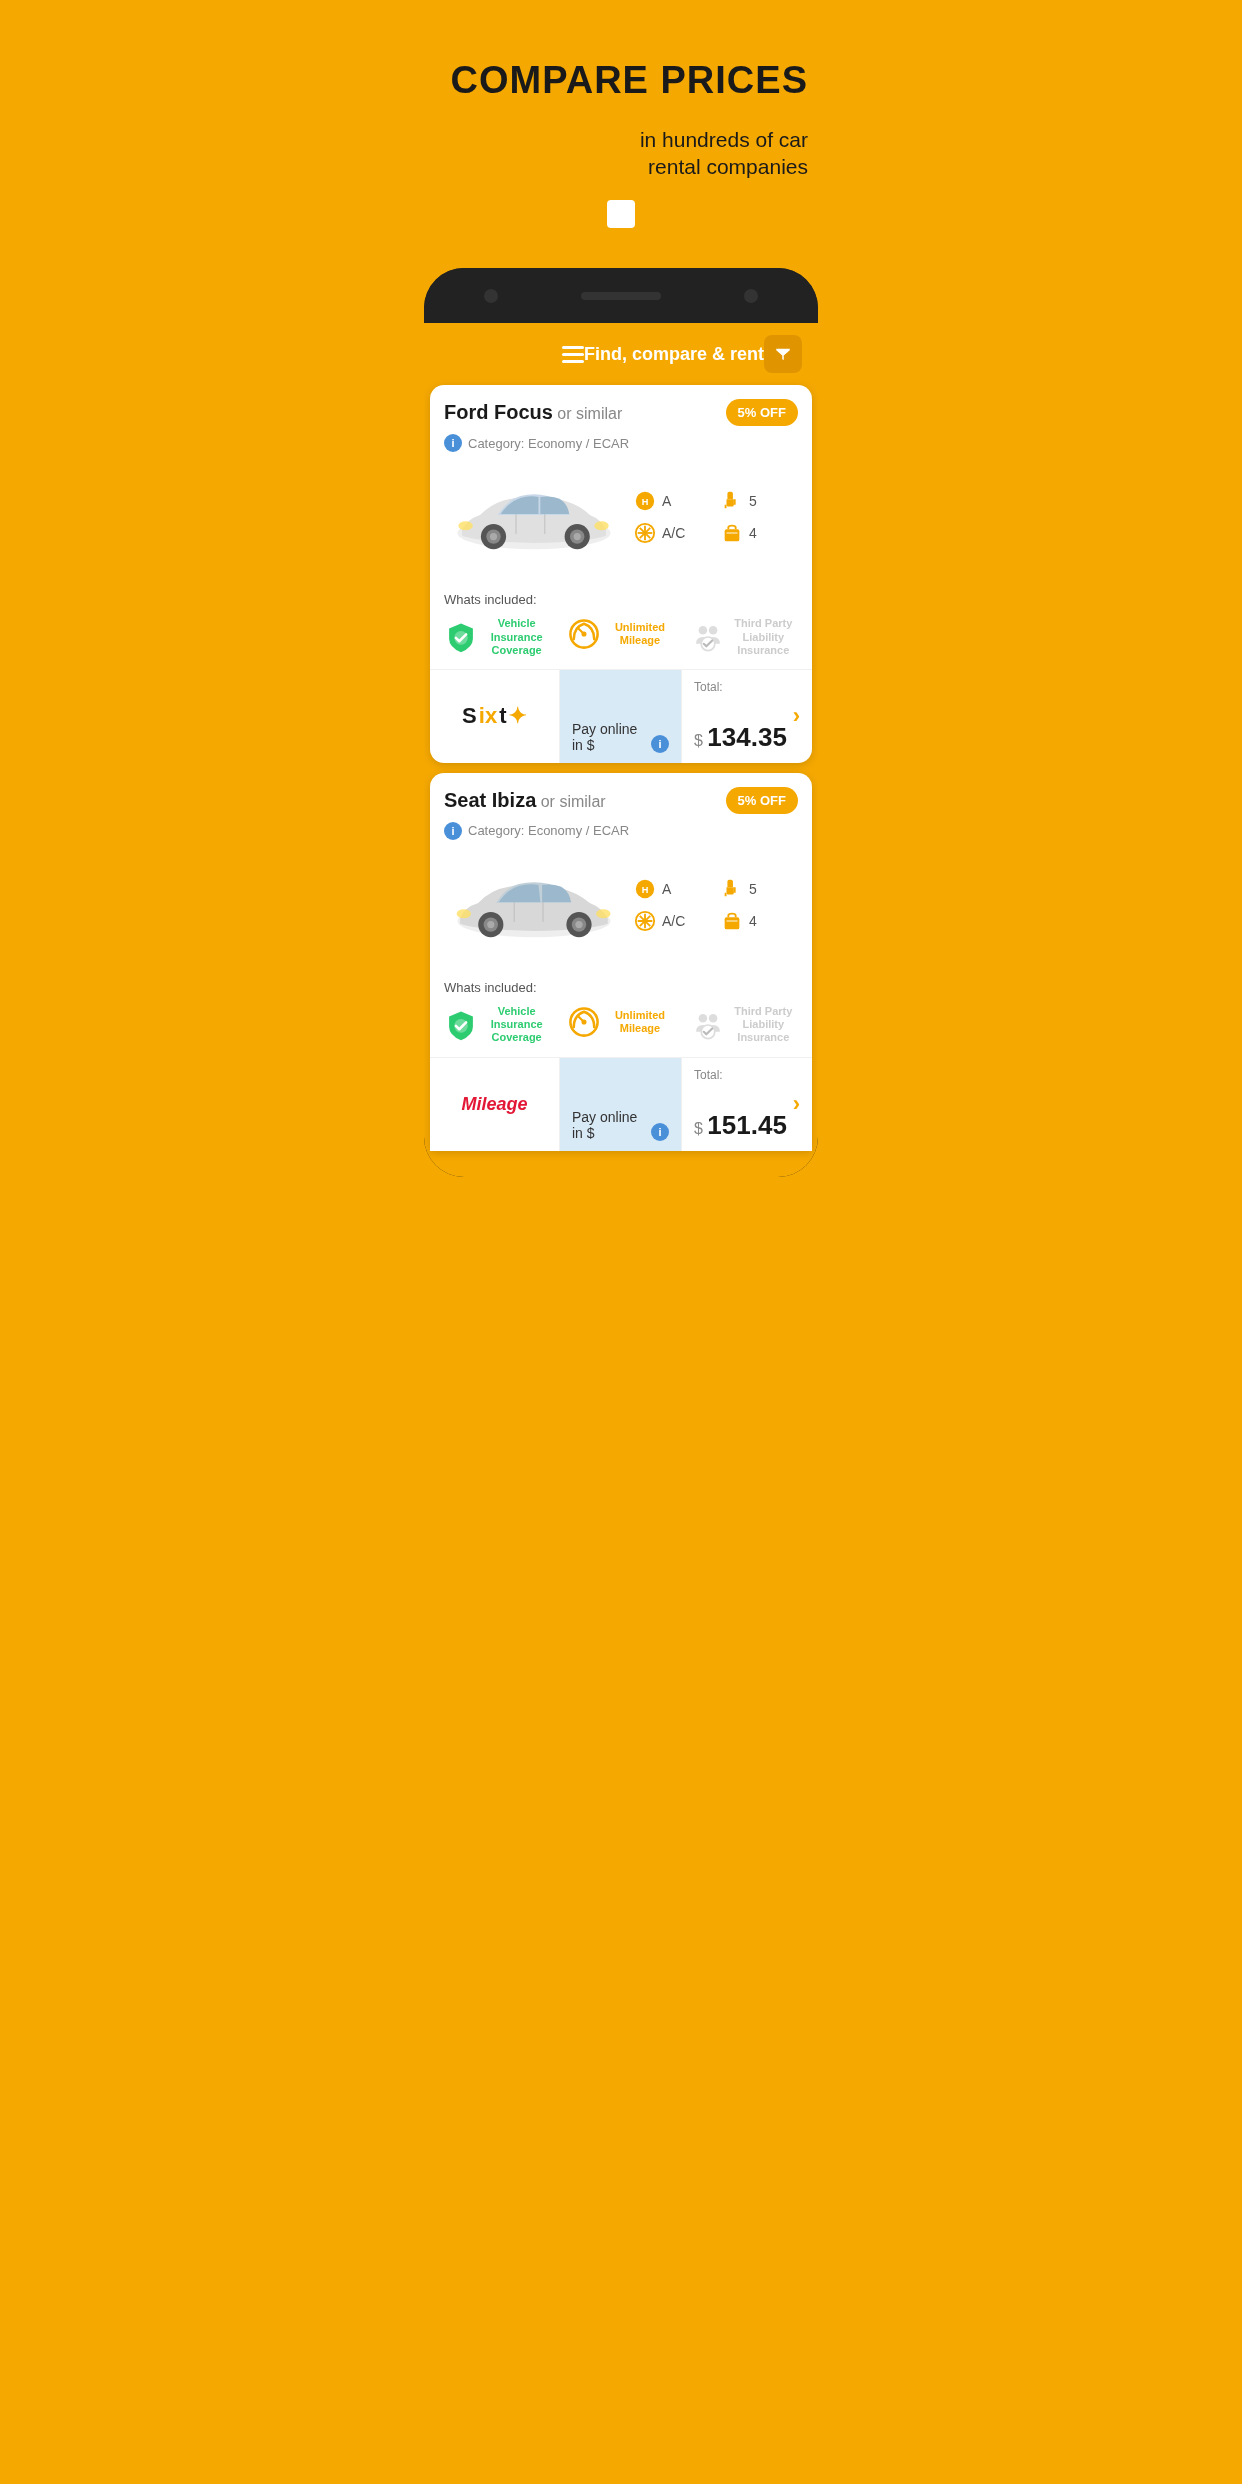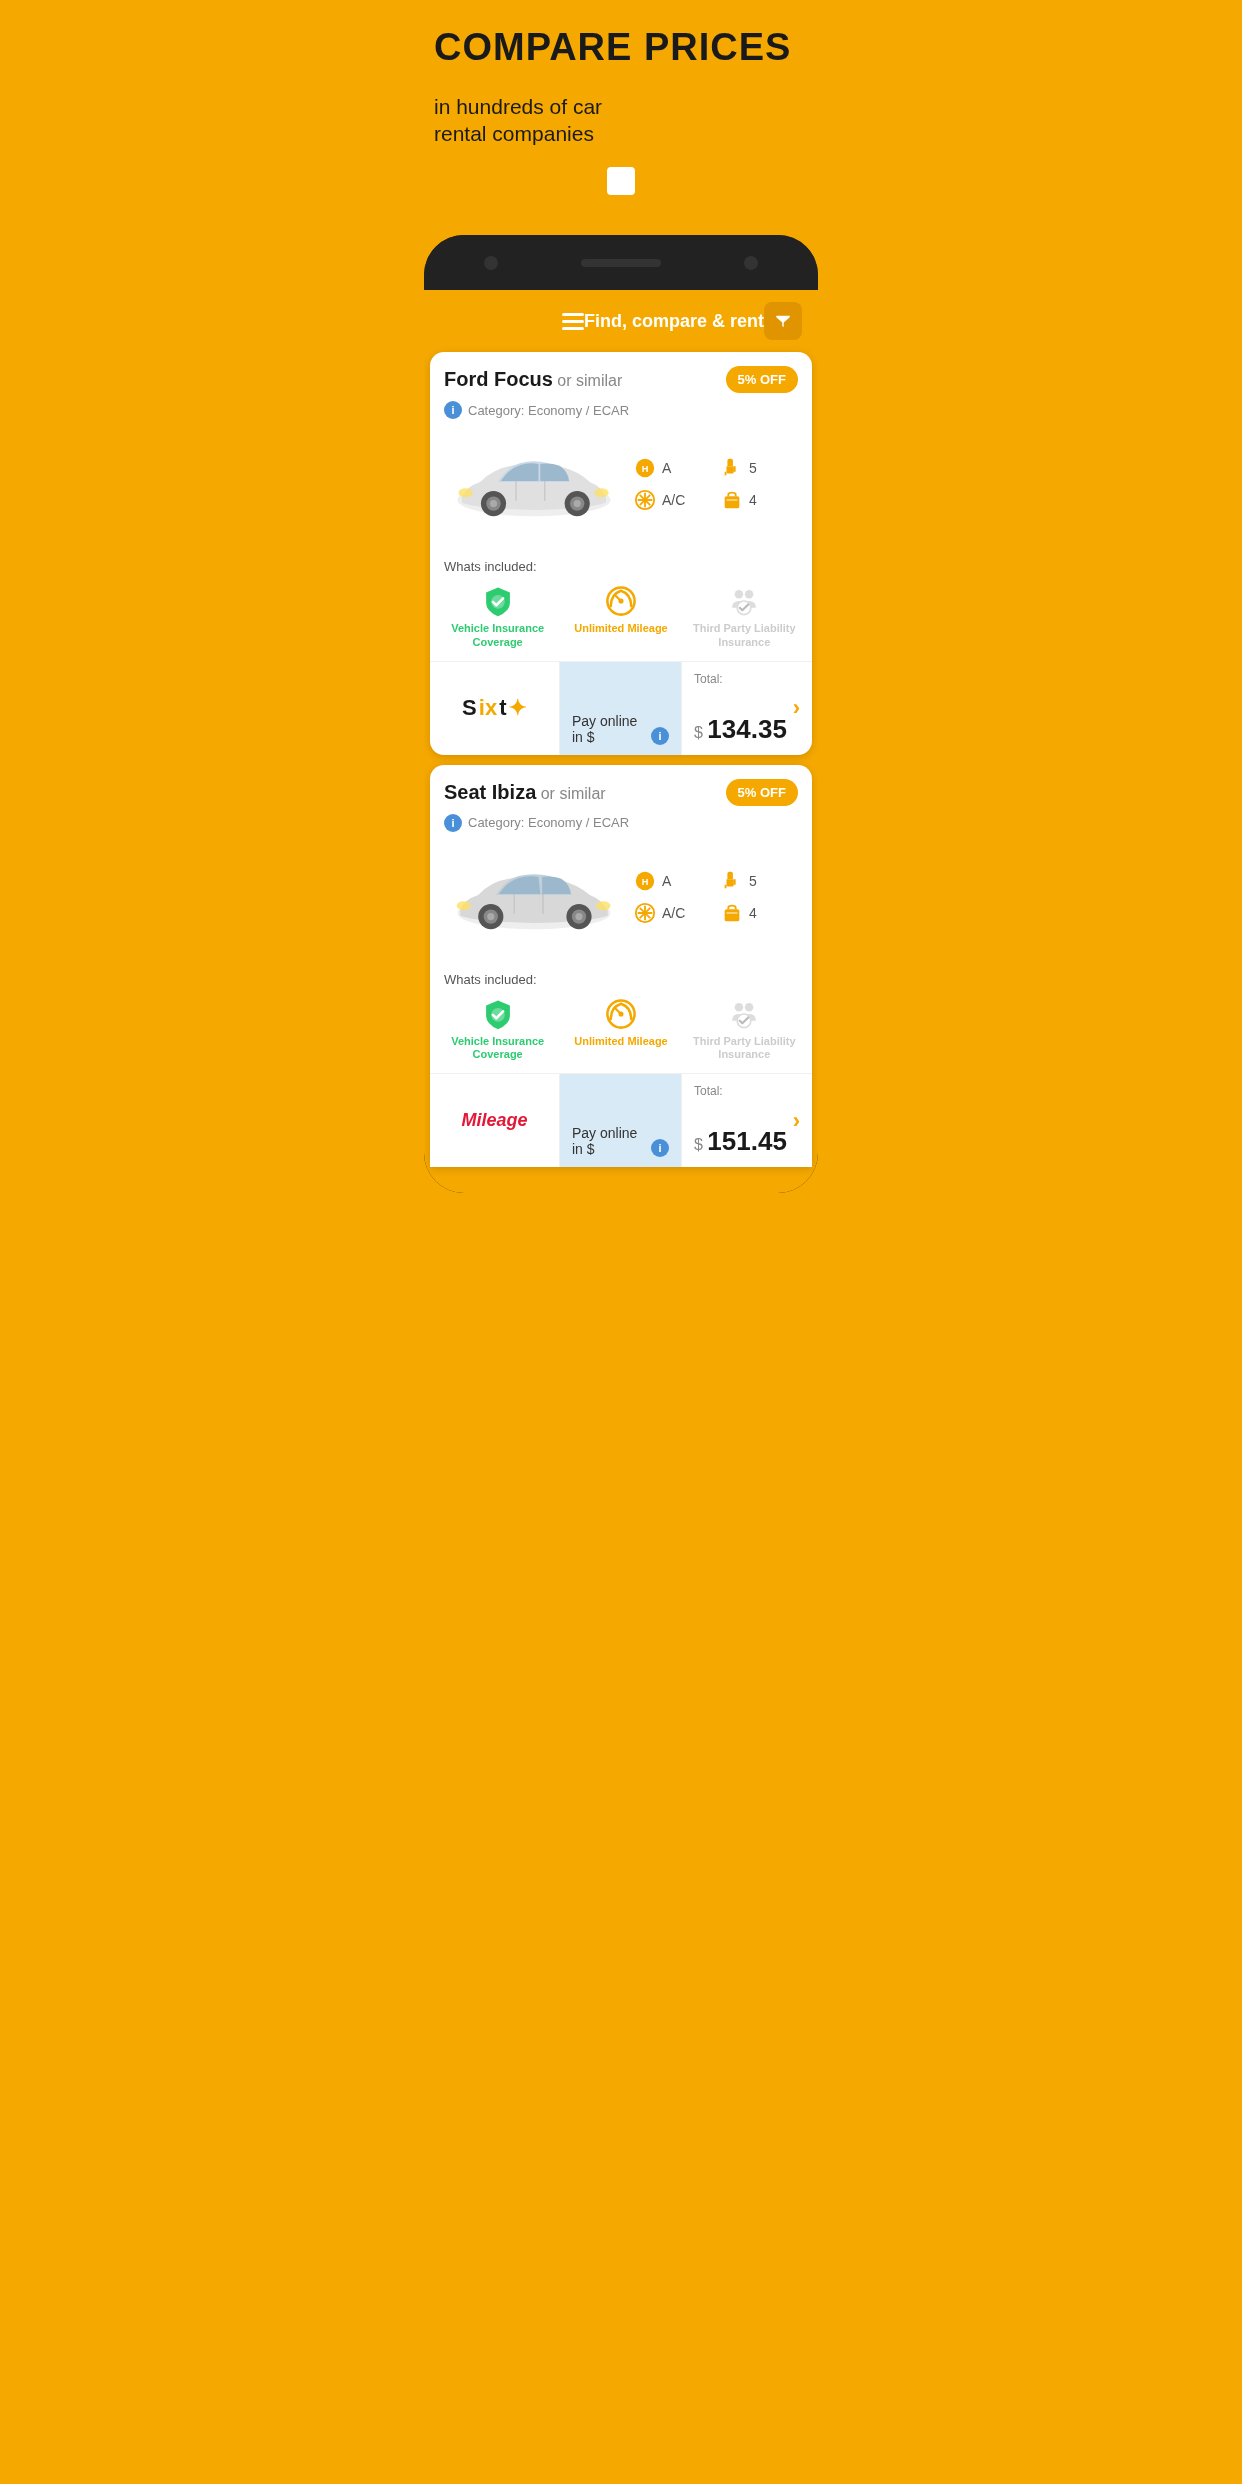--- a/index.html
+++ b/index.html
@@ -8,22 +8,22 @@
     body {
       background-color: #F5A800;
       font-family: 'Arial', sans-serif;
       width: 414px;
       margin: 0 auto;
       overflow-x: hidden;
     }
 
     .hero-section {
       background-color: #F5A800;
-      text-align: left;
-      padding: 27px 20px 20px;
+      text-align: right;
+      padding: 60px 20px 20px;
     }
 
     .hero-title {
       font-size: 38px;
       font-weight: 900;
       color: #1a1a1a;
       letter-spacing: 1px;
       line-height: 1.1;
     }
 
@@ -261,21 +261,21 @@
     }
 
     .included-items {
       display: flex;
       gap: 16px;
       align-items: flex-start;
     }
 
     .included-item {
       display: flex;
-      flex-direction: column;
+      flex-direction: row;
       align-items: center;
       gap: 4px;
       flex: 1;
     }
 
     .included-label {
       font-size: 11px;
       text-align: center;
       font-weight: 700;
       line-height: 1.2;

